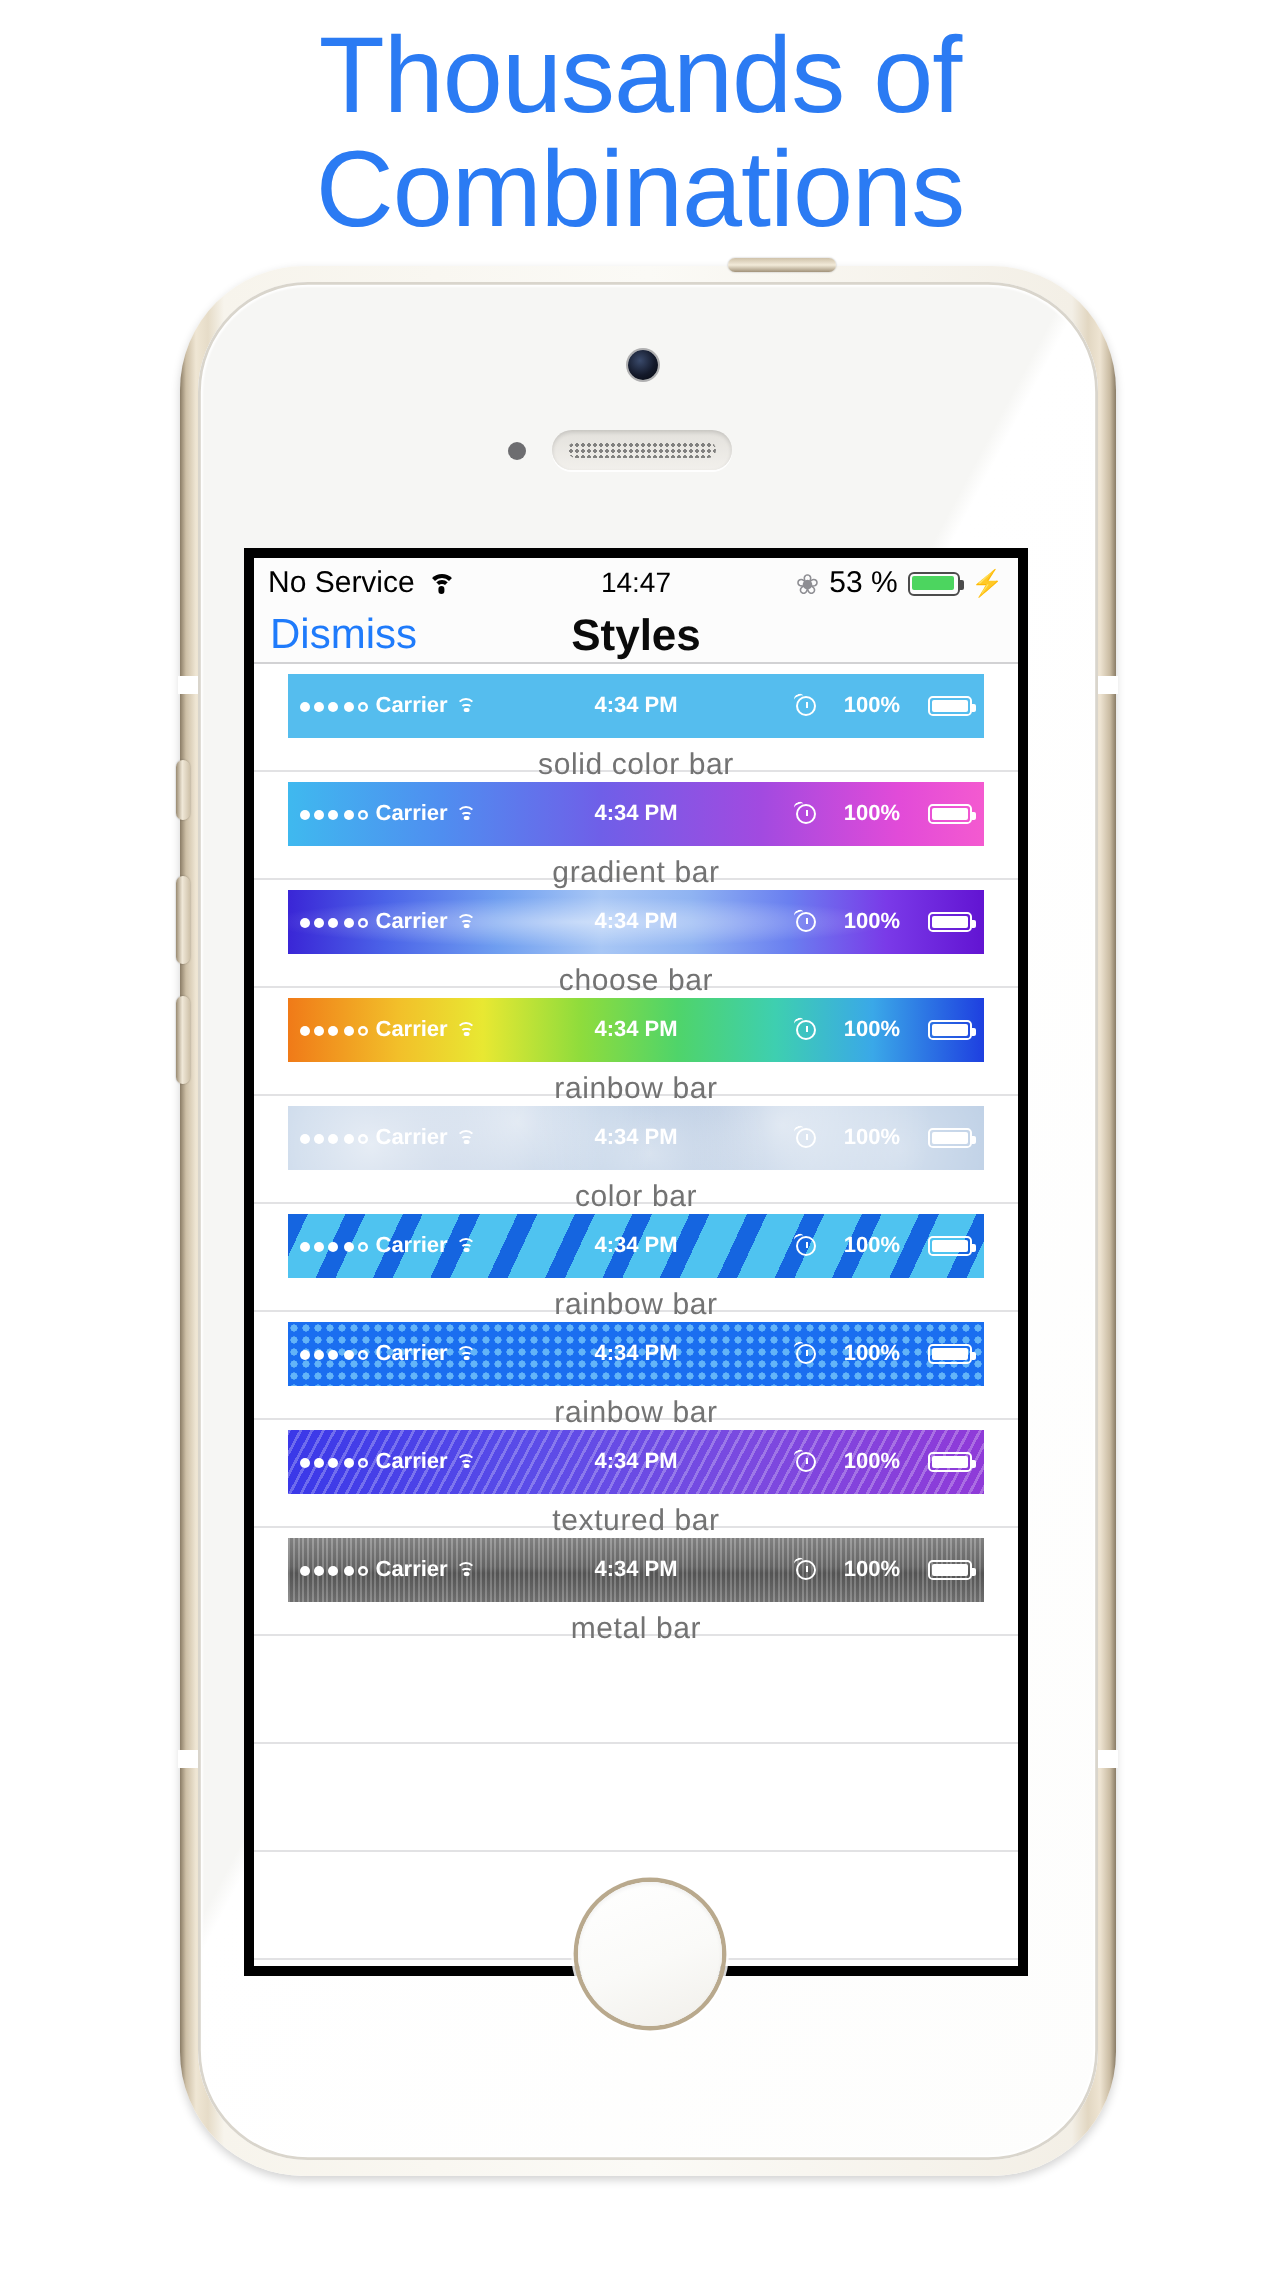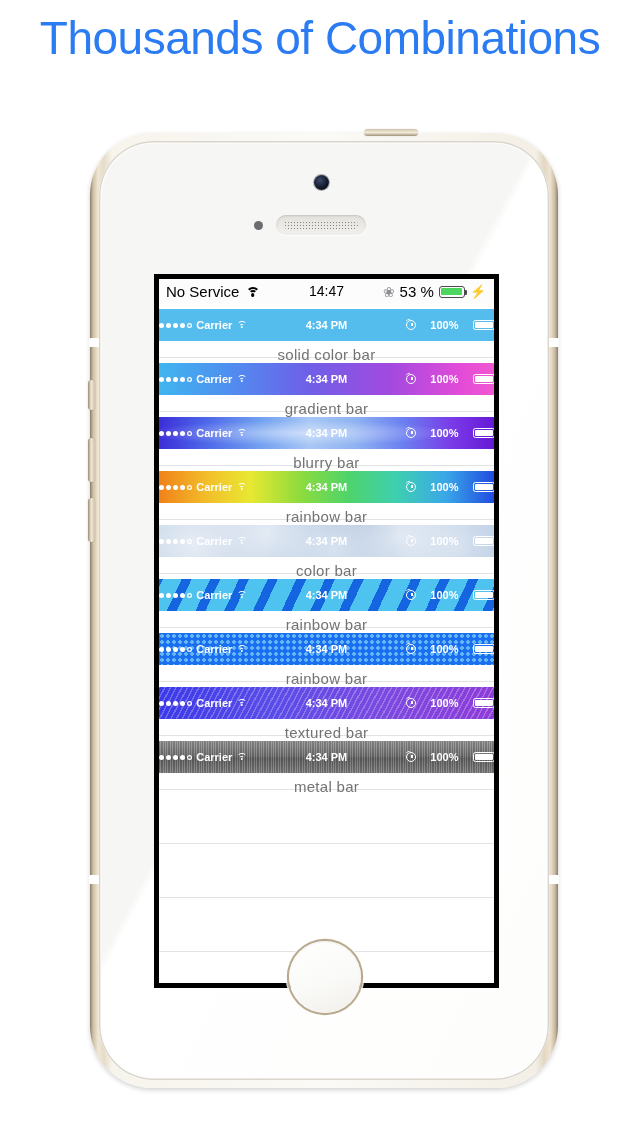--- a/index.html
+++ b/index.html
@@ -10,21 +10,21 @@
     position:relative;
   }
 
   
   .headline {
     position:absolute;
     top:10px; left:0; right:0;
     text-align:center;
     color:#2b7bf3;
     font-family:"Liberation Sans", sans-serif;
-    font-size:46px;
+    font-size:54px;
     line-height:57px;
     font-weight:400;
     letter-spacing:-0.5px;
   }
 
   
   .phone {
     position:absolute;
     left:90px; top:133px;
     width:468px; height:955px;
@@ -116,25 +116,24 @@
     box-shadow:
       0 0 0 2.2px #b9a98d,
       0 0 0 3.4px rgba(255,255,255,0.85),
       inset 0 1px 2px rgba(0,0,0,0.06);
   }
 
   
   .screen {
     position:absolute;
     left:32px; top:141px;
-    width:345px; height:714px;
+    width:392px; height:714px;
     background:#ffffff;
     border:5px solid #000000;
     overflow:hidden;
-    margin-left:32px;
   }
   .screen-inner { position:absolute; inset:0; background:#fff; }
 
   
   .ios-status {
     height:25px;
     background:#fcfcfc;
     display:flex; align-items:center;
     padding:0 7px;
     font-size:15px;
@@ -315,20 +314,24 @@
         <div class="st-right">
           <span class="bt-icon">❀</span>
           <span class="pct">53 %</span>
           <span class="batt-ios">
               <i></i>
             </span>
           <span class="bolt">⚡</span>
         </div>
       </div>
 
+      <div class="nav-bar">
+        <div class="nav-dismiss">Dismiss</div>
+        <div class="nav-title">Styles</div>
+      </div>
 
       <div class="table">
           <div class="trow">
             <div class="pbar" style="background:#55bdee;color:#ffffff;">
               <div class="pb-left">
                 <span class="dots">
                   <u class=""></u>
                   <u class=""></u>
                   <u class=""></u>
                   <u class=""></u>
@@ -400,21 +403,21 @@
               </div>
               <div class="pb-time">4:34 PM</div>
               <div class="pb-right">
                 <span class="alarm"></span>
                 <span class="pb-pct">100%</span>
                 <span class="batt-s">
                   <i></i>
                 </span>
               </div>
             </div>
-            <div class="tlabel">blurry bar</div>
+            <div class="tlabel">choose bar</div>
           </div>
           <div class="trow">
             <div class="pbar" style="background:linear-gradient(90deg,#f07a18 0%,#f2c02a 16%,#e8e832 28%,#8fdc3c 42%,#4fd46a 56%,#3ecfb0 70%,#3aa8e8 84%,#1e3fe0 100%);color:#ffffff;">
               <div class="pb-left">
                 <span class="dots">
                   <u class=""></u>
                   <u class=""></u>
                   <u class=""></u>
                   <u class=""></u>
                   <u class="hollow"></u>

